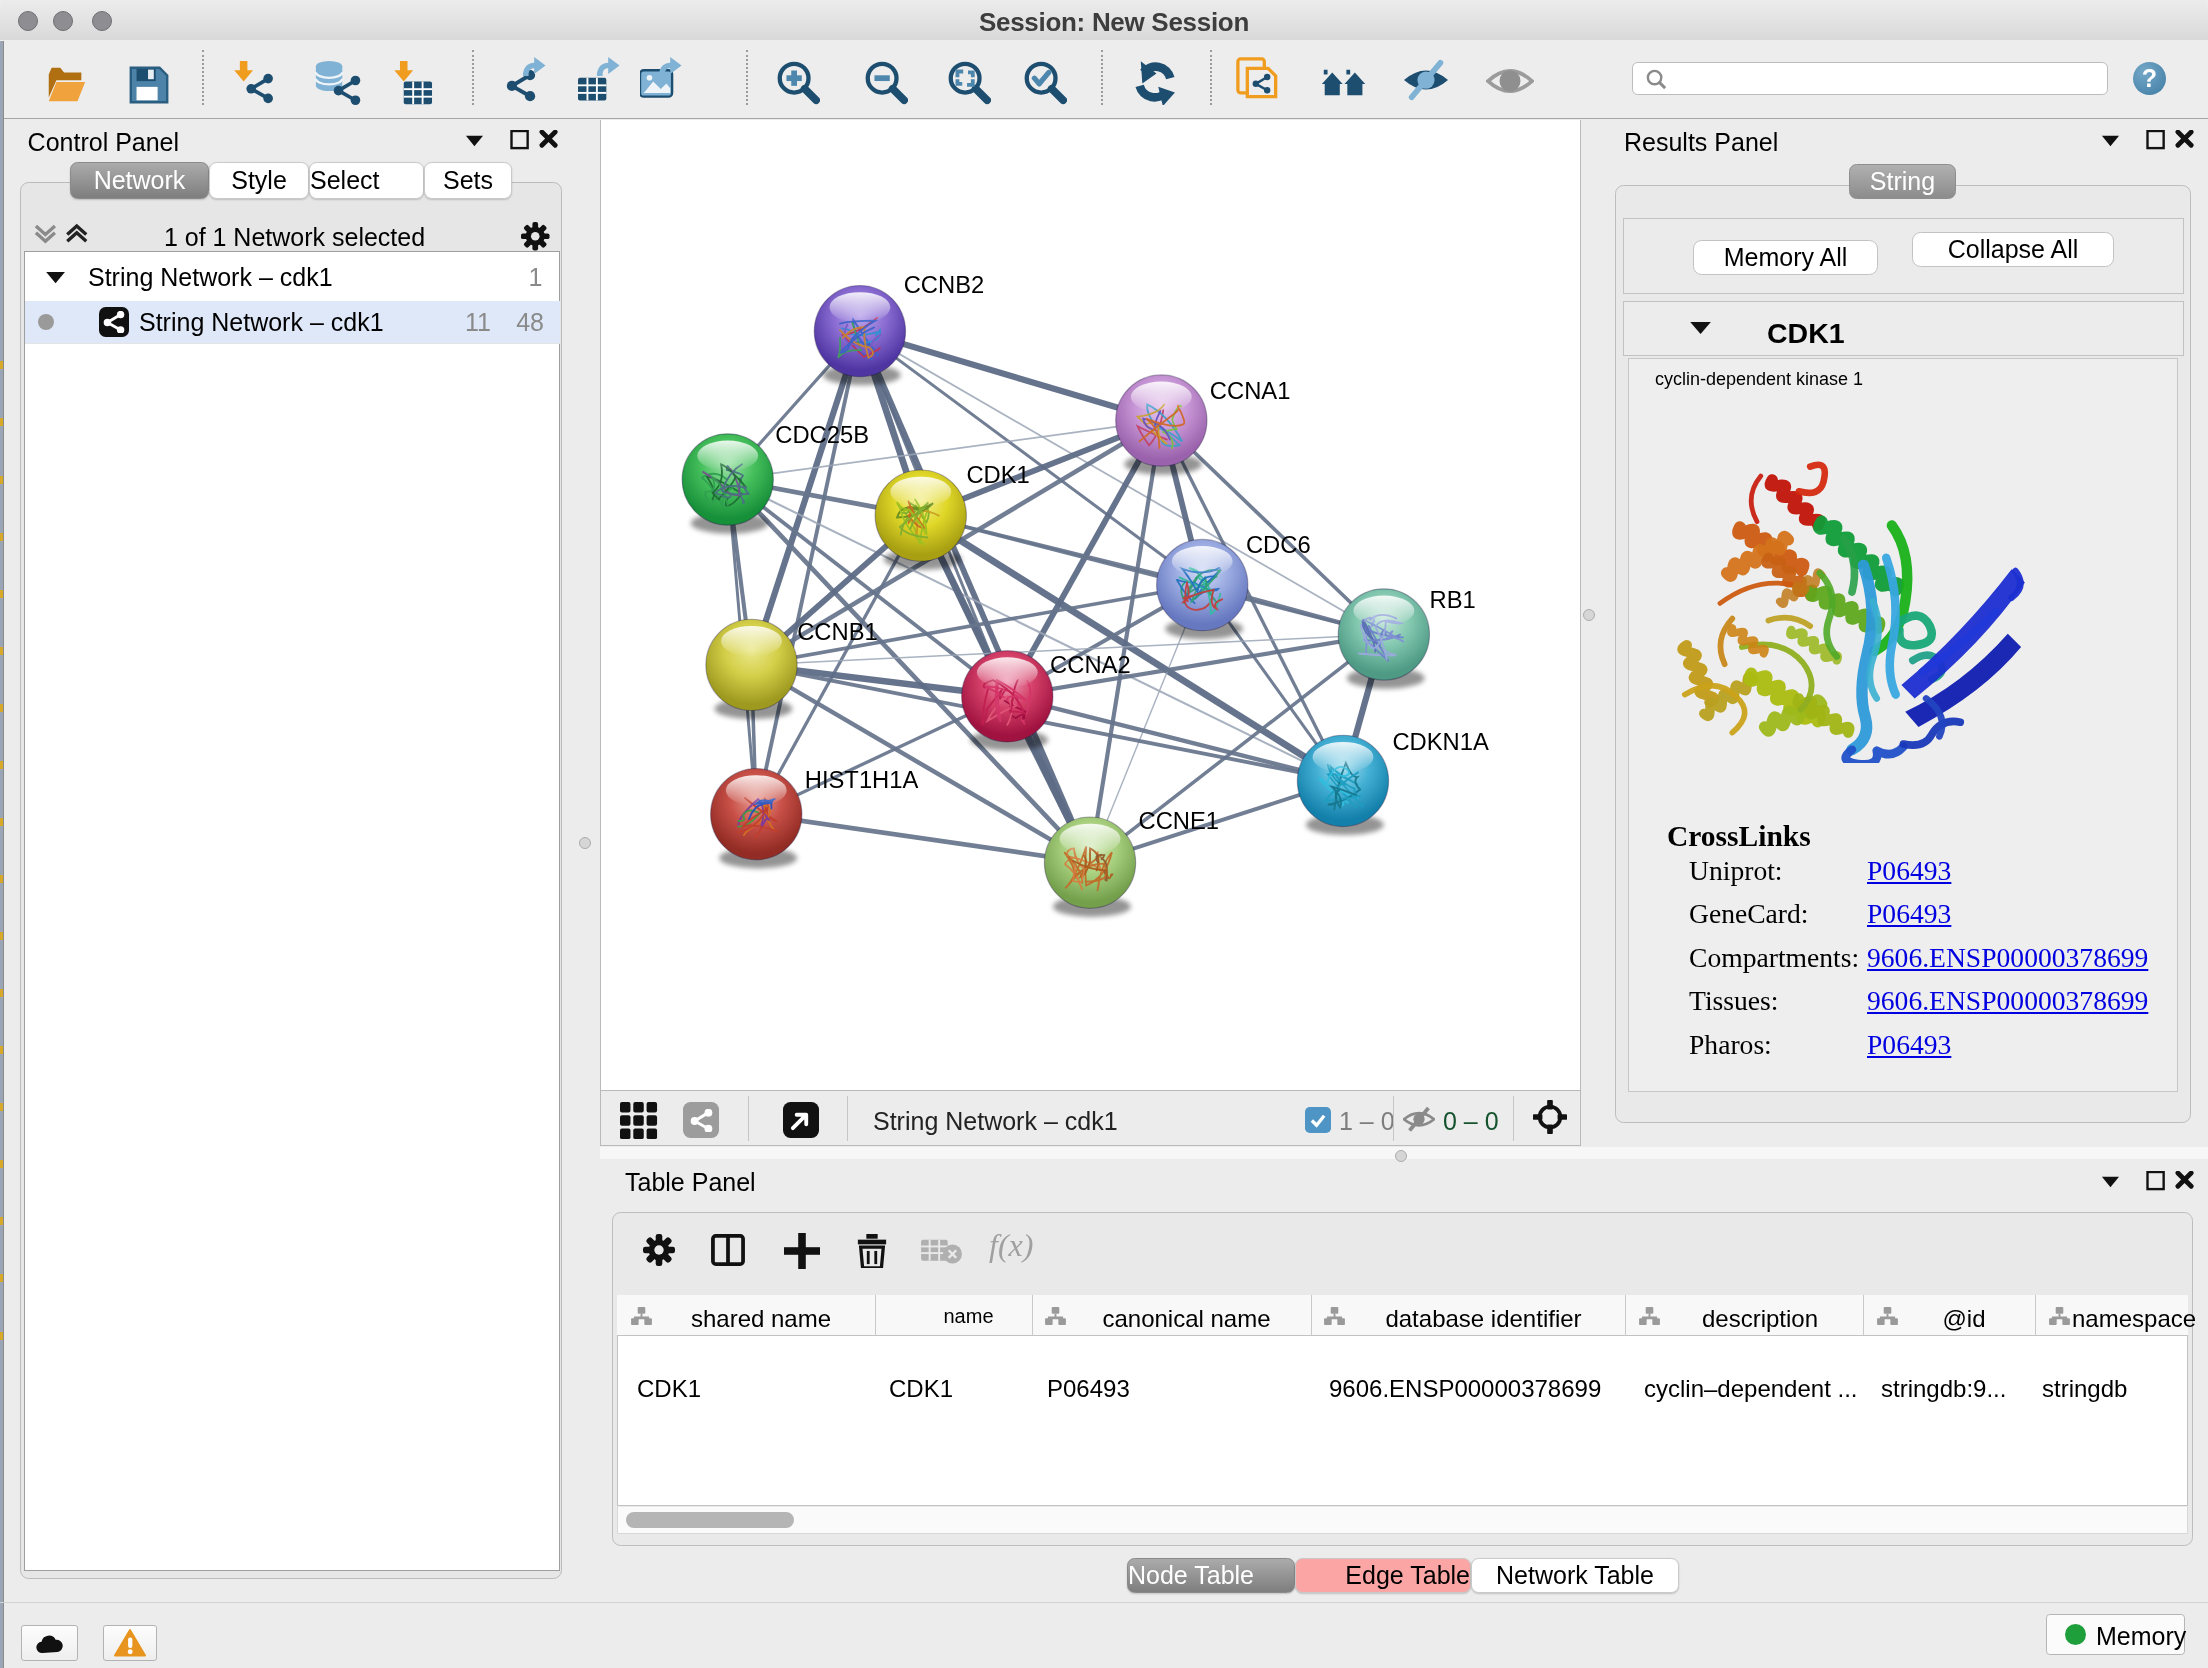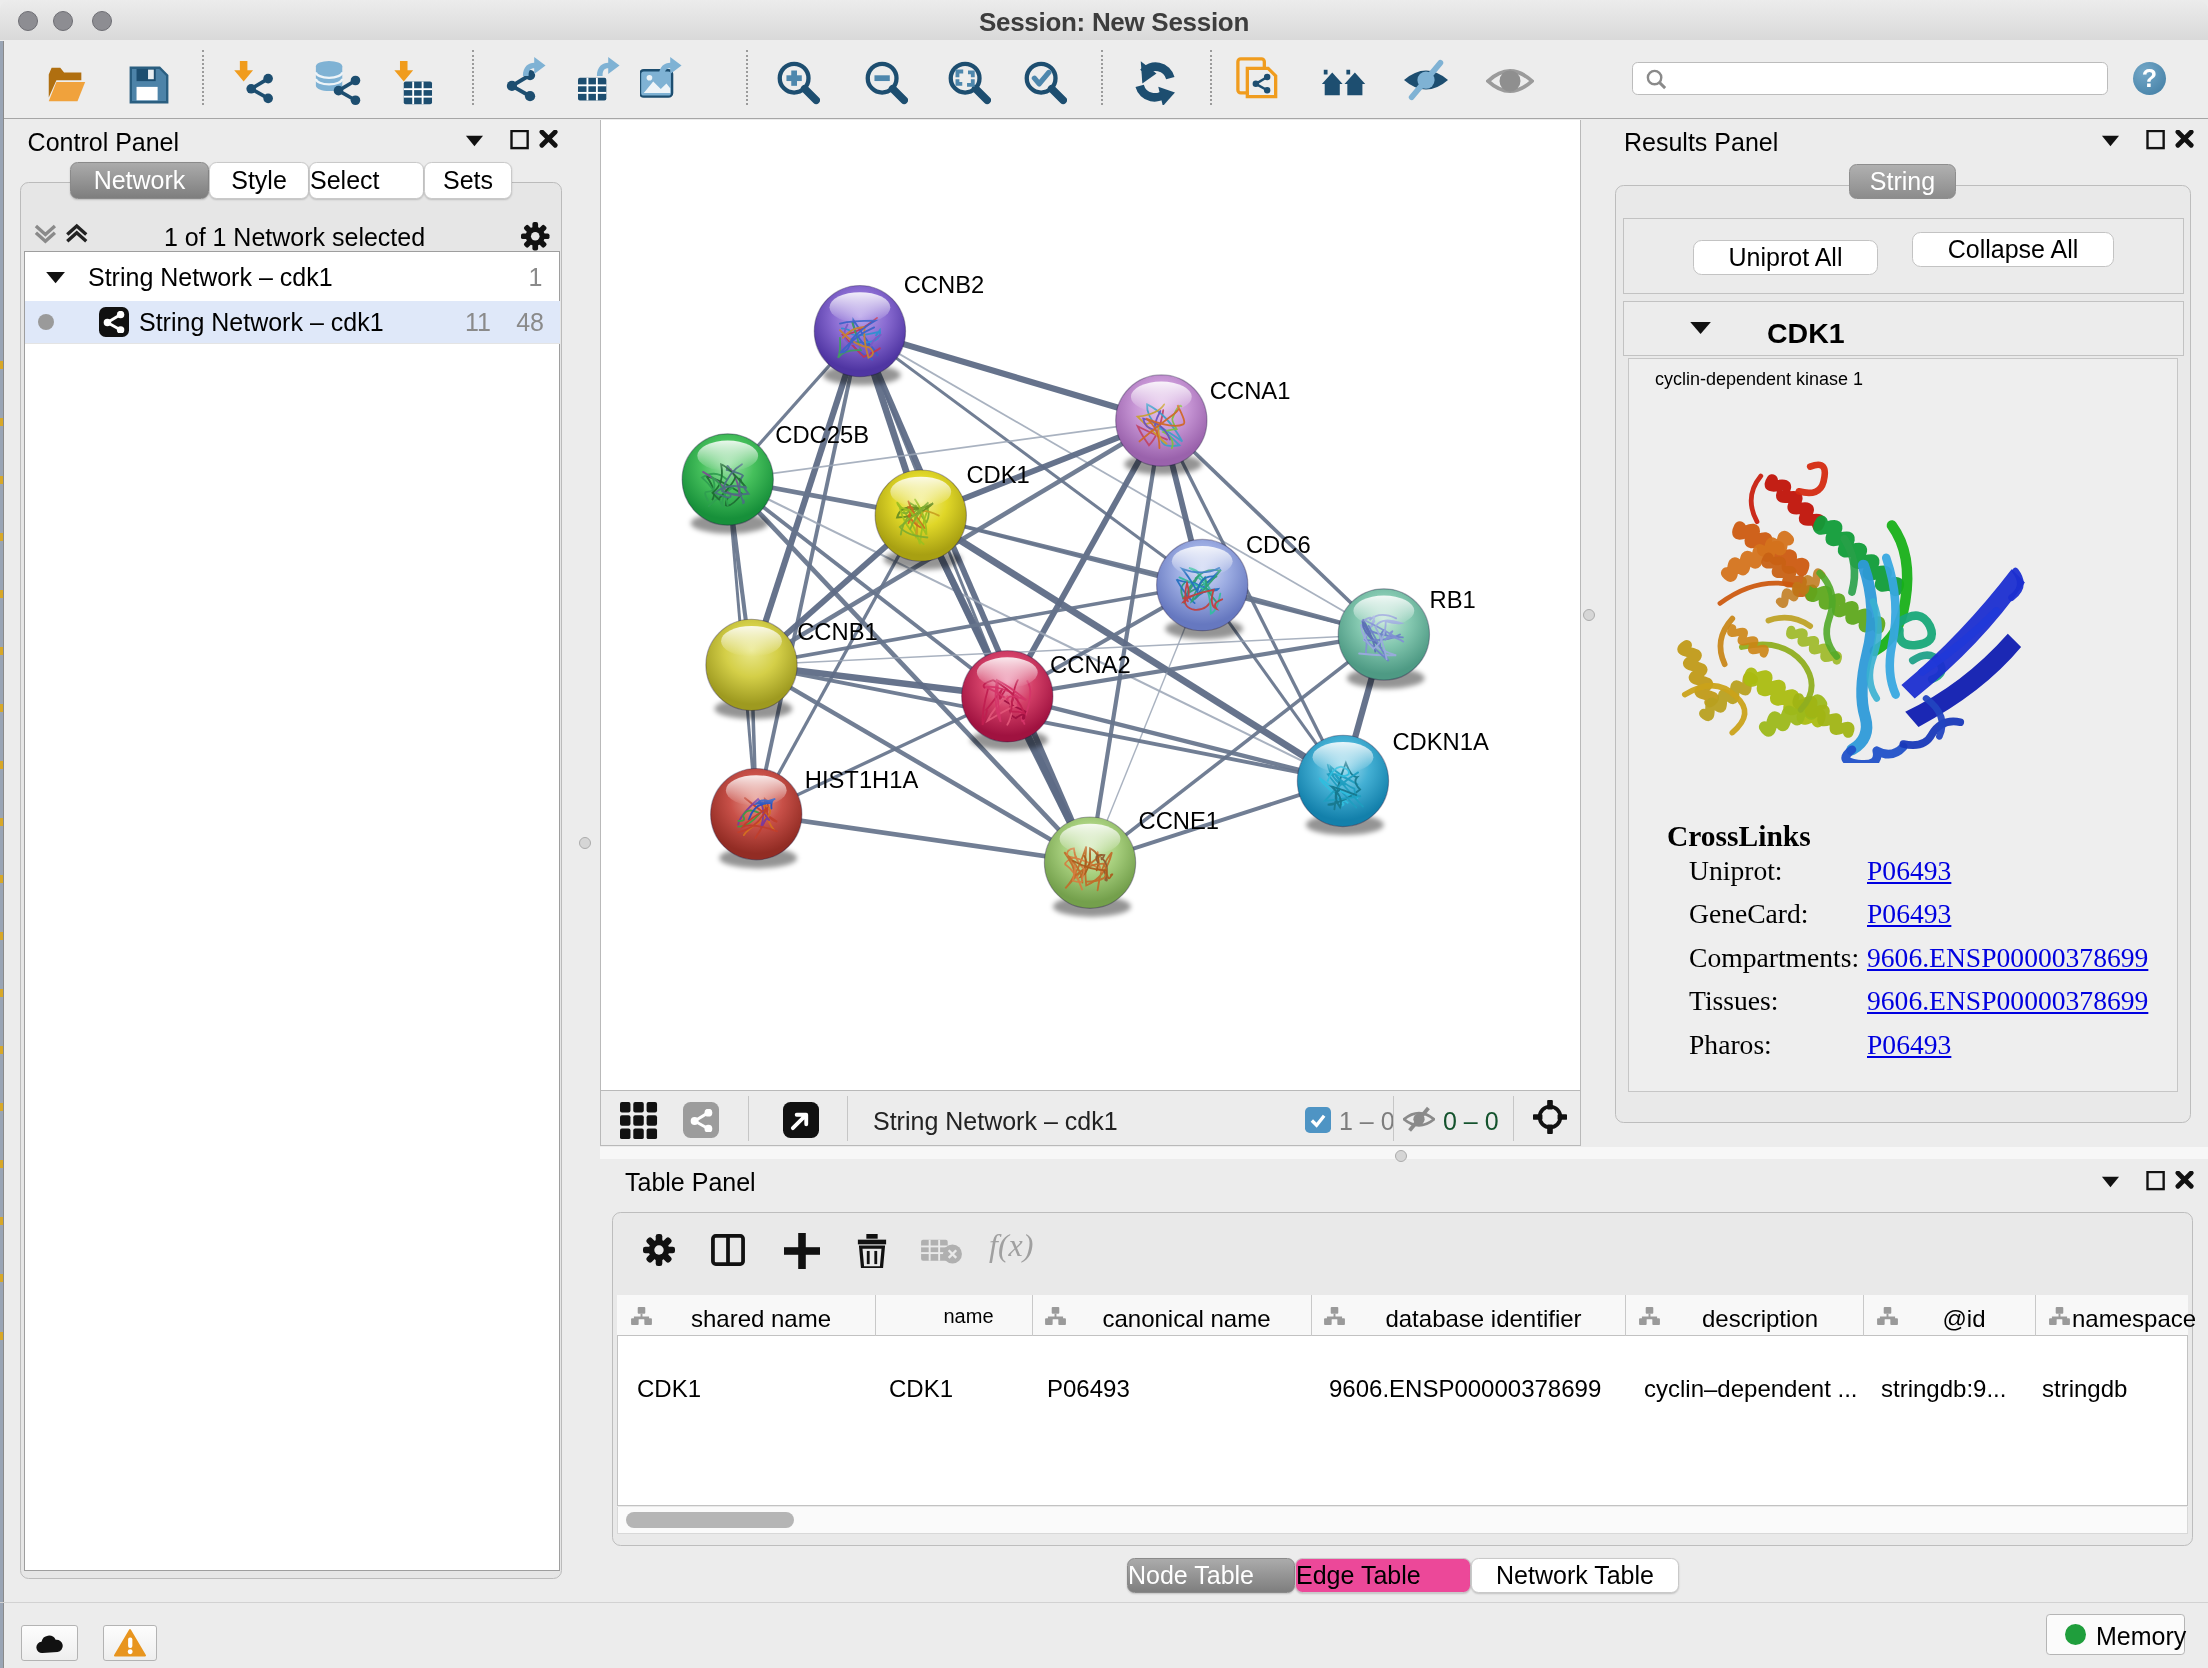--- a/index.html
+++ b/index.html
@@ -583,21 +583,21 @@
 <div class="abs" style="left:1395px;top:1150px;width:12.4px;height:12.4px;border-radius:50%;background:#d6d6d6;border:1px solid #ababab"></div>
 <div class="txt" style="left:1624px;top:128px;font-size:25px">Results Panel</div>
 <svg style="position:absolute;left:2100px;top:130px" width="95" height="21" viewBox="0 0 100 22">
     <path d="M2 6 l18 0 -9 11 z" fill="#111"></path>
     <rect x="50" y="1" width="17" height="18" fill="none" stroke="#111" stroke-width="2.5"></rect>
     <path d="M82 2 L96 16 M96 2 L82 16" stroke="#111" stroke-width="5" stroke-linecap="round"></path>
   </svg>
 <div class="abs" style="left:1615px;top:185px;width:576px;height:938px;background:#e9e9e9;border:1px solid #bdbdbd;border-radius:8.6px"></div>
 <div class="abs" style="left:1849px;top:164px;width:107px;height:35px;background:linear-gradient(180deg,#b0b0b0,#8c8c8c);border:1px solid #8e8e8e;border-radius:7.6px;color:#fff;font-size:25px;text-align:center;line-height:33px">String</div>
 <div class="abs" style="left:1623px;top:218px;width:561px;height:76px;background:#ebebeb;border:1px solid #c2c2c2"></div>
-<div class="abs" style="left:1693px;top:240px;width:185px;height:35px;background:#fff;border:1px solid #c3c3c3;border-radius:8.6px;font-size:25px;text-align:center;line-height:33px">Uniprot All</div>
+<div class="abs" style="left:1693px;top:240px;width:185px;height:35px;background:#fff;border:1px solid #c3c3c3;border-radius:8.6px;font-size:25px;text-align:center;line-height:33px">Memory All</div>
 <div class="abs" style="left:1912px;top:232px;width:202px;height:35px;background:#fff;border:1px solid #c3c3c3;border-radius:8.6px;font-size:25px;text-align:center;line-height:33px">Collapse All</div>
 <div class="abs" style="left:1623px;top:301px;width:561px;height:55px;background:#ececec;border:1px solid #c2c2c2"></div>
 <svg style="position:absolute;left:1689px;top:320px" width="25" height="15" viewBox="0 0 26 16">
     <path d="M1 2 l22 0 -11 13 z" fill="#111"></path>
   </svg>
 <div class="txt" style="left:1767px;top:317px;font-size:28.5px;font-weight:700">CDK1</div>
 <div class="abs" style="left:1628px;top:358px;width:550px;height:734px;background:#eee;border:1px solid #c6c6c6"></div>
 <div class="txt" style="left:1655px;top:369px;font-size:18px">cyclin-dependent kinase 1</div>
 <svg style="position:absolute;left:1677px;top:459px" width="350" height="304" viewBox="0 0 368 320">
     <path d="M100 22 C90 37 122 19 112 34 C102 49 134 31 124 46 C114 61 146 43 136 58 C126 73 158 55 148 70" fill="none" stroke="#c01308" stroke-width="12" stroke-opacity="0.95" stroke-linecap="round" stroke-linejoin="round"></path>
@@ -759,21 +759,21 @@
 <div class="txt" style="left:637px;top:1375px;font-size:24px">CDK1</div>
 <div class="txt" style="left:889px;top:1375px;font-size:24px">CDK1</div>
 <div class="txt" style="left:1047px;top:1375px;font-size:24px">P06493</div>
 <div class="txt" style="left:1329px;top:1375px;font-size:24px">9606.ENSP00000378699</div>
 <div class="txt" style="left:1644px;top:1375px;font-size:24px">cyclin–dependent ...</div>
 <div class="txt" style="left:1881px;top:1375px;font-size:24px">stringdb:9...</div>
 <div class="txt" style="left:2042px;top:1375px;font-size:24px">stringdb</div>
 <div class="abs" style="left:617px;top:1507px;width:1571px;height:27px;background:#fafafa;border:1px solid #d8d8d8;border-top:none"></div>
 <div class="abs" style="left:626px;top:1512px;width:168px;height:16px;background:#b5b5b5;border-radius:8.6px"></div>
 <div class="abs" style="left:1127px;top:1558px;width:168px;height:35px;background:linear-gradient(180deg,#ababab,#7e7e7e);color:#fff;border:1px solid #8a8a8a;border-radius:7.6px;font-size:25px;line-height:33px;box-shadow:0 1px 1.9px rgba(0,0,0,0.18)">Node Table</div>
-<div class="abs" style="left:1295px;top:1558px;width:176px;height:35px;background:#ec4899;color:#000;border:1px solid #c9c9c9;border-radius:7.6px;font-size:25px;text-align:left;line-height:33px;box-shadow:0 1px 1.9px rgba(0,0,0,0.18)">Edge Table</div>
+<div class="abs" style="left:1295px;top:1558px;width:176px;height:35px;background:#fca5a5;color:#000;border:1px solid #c9c9c9;border-radius:7.6px;font-size:25px;text-align:right;line-height:33px;box-shadow:0 1px 1.9px rgba(0,0,0,0.18)">Edge Table</div>
 <div class="abs" style="left:1471px;top:1558px;width:208px;height:35px;background:#fff;color:#000;border:1px solid #c9c9c9;border-radius:7.6px;font-size:25px;text-align:center;line-height:33px;box-shadow:0 1px 1.9px rgba(0,0,0,0.18)">Network Table</div>
 <div class="abs" style="left:0;top:1602px;width:2208px;height:1px;background:#d2d2d2"></div>
 <div class="abs" style="left:21px;top:1625px;width:57px;height:36px;background:linear-gradient(180deg,#fdfdfd,#eee);border:1px solid #b3b3b3;border-radius:2.9px"></div>
 <svg style="position:absolute;left:34px;top:1634px" width="32" height="21" viewBox="0 0 34 22">
     <path d="M9 20 a6 6 0 0 1 -1 -12 a8 8 0 0 1 15 -2 a6.5 6.5 0 0 1 2 13 z" fill="#111"></path>
   </svg>
 <div class="abs" style="left:103px;top:1625px;width:54px;height:36px;background:linear-gradient(180deg,#fdfdfd,#eee);border:1px solid #b3b3b3;border-radius:2.9px"></div>
 <svg style="position:absolute;left:114px;top:1629px" width="32" height="28.5" viewBox="0 0 34 30">
     <path d="M17 1 L33 28 L1 28 Z" fill="#e8951f" stroke="#e8951f" stroke-width="2" stroke-linejoin="round"></path>
     <rect x="15" y="9" width="4.5" height="11" rx="2" fill="#fff"></rect>

